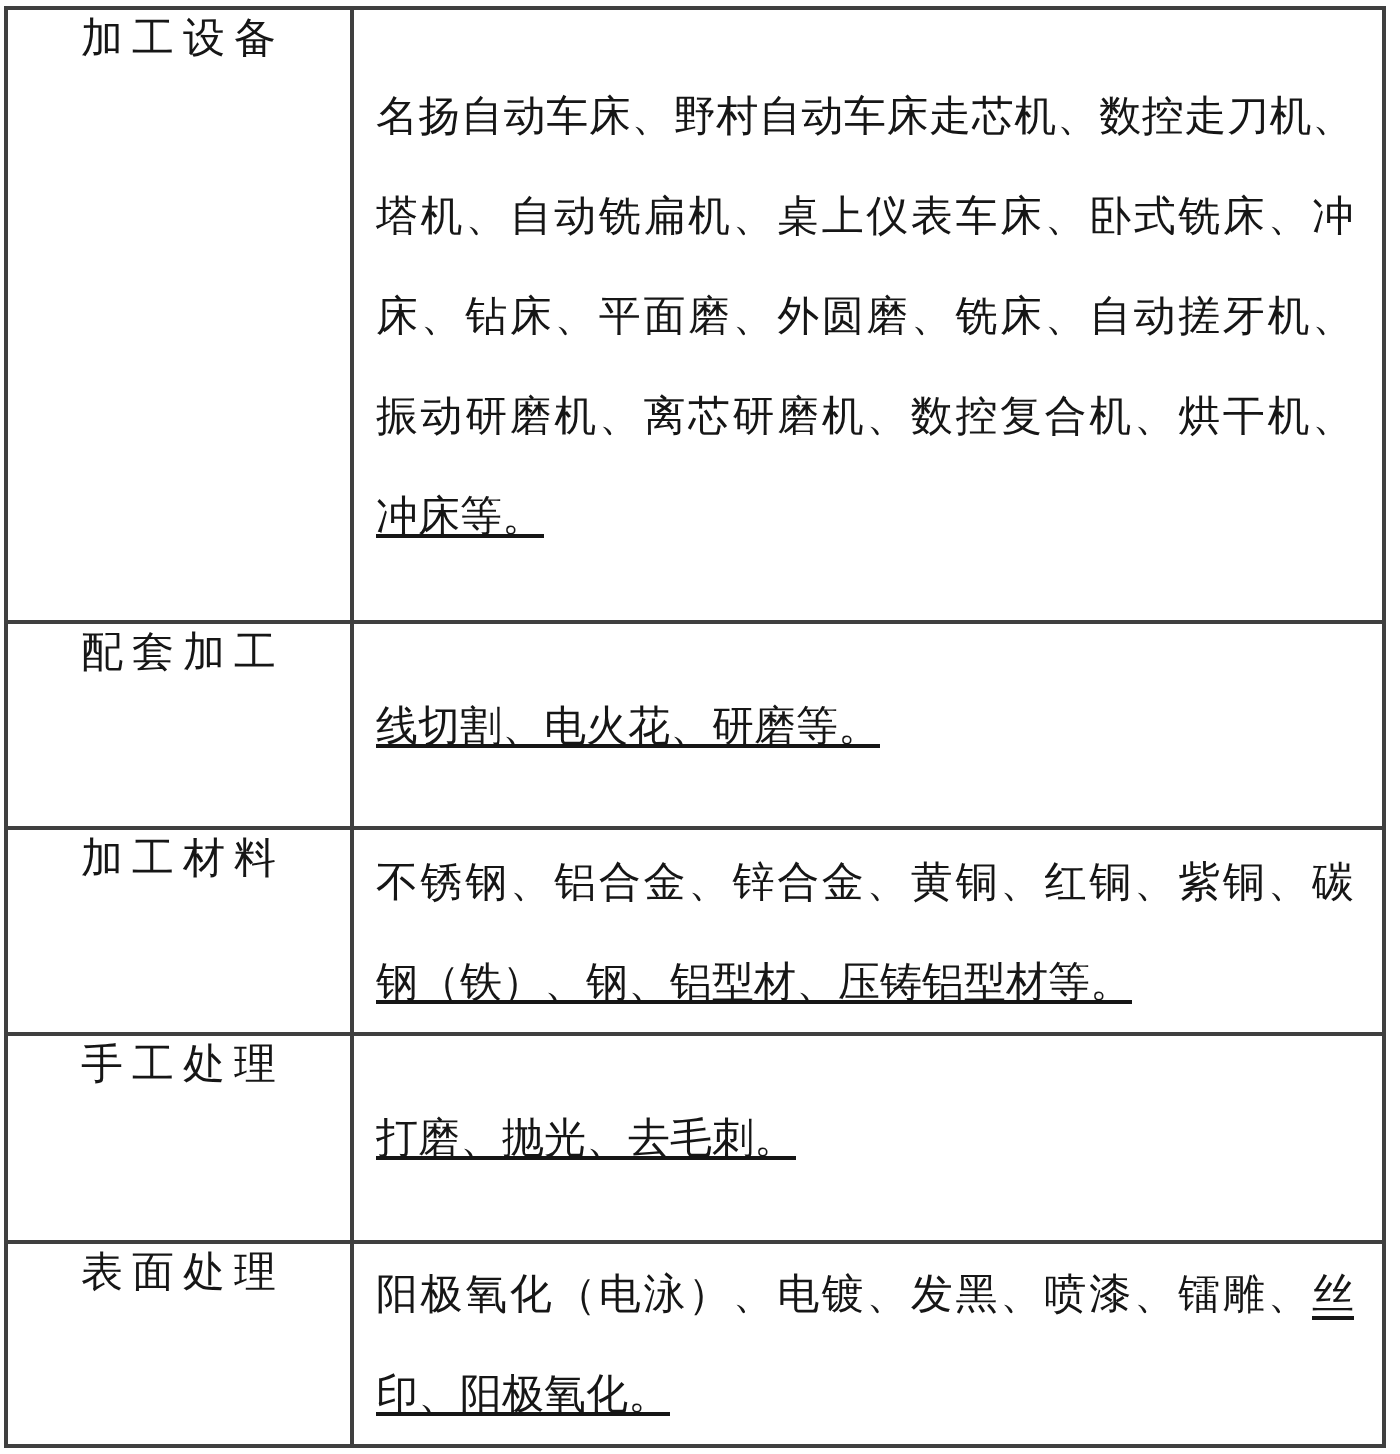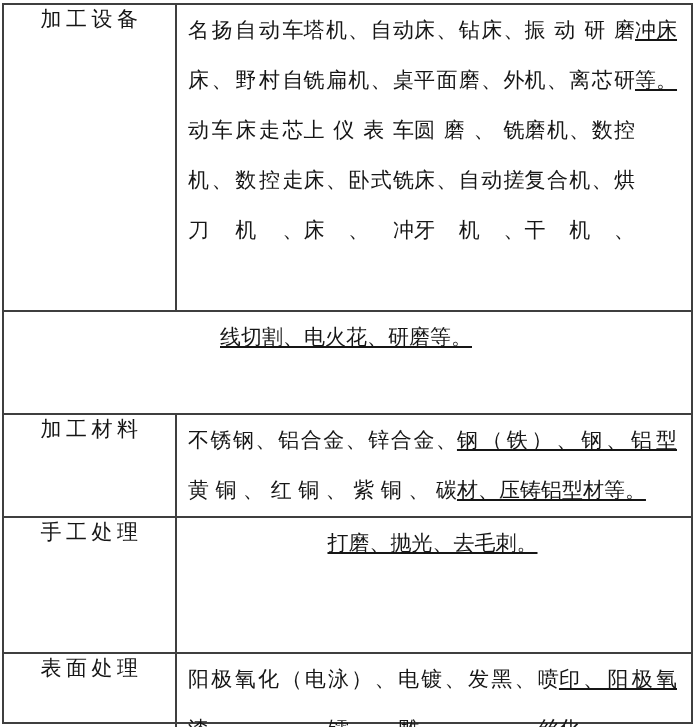--- a/index.html
+++ b/index.html
@@ -23,37 +23,37 @@
   }
   .row {
     display: flex;
     border-bottom: 2px solid #3f3f3f;
     box-sizing: border-box;
   }
   .row:last-child { border-bottom: none; }
   .row-1 { height: 307px; }
   .row-2 { height: 103px; }
   .row-3 { height: 103px; }
-  .row-4 { height: 136px; }
+  .row-4 { height: 104px; }
   .row-5 { height: 100px; }
   .label-cell {
     width: 173px;
     flex: 0 0 173px;
     border-right: 2px solid #3f3f3f;
     display: flex;
     align-items: flex-start;
     justify-content: center;
     letter-spacing: 4.5px;
     padding-left: 4px;
     box-sizing: border-box;
   }
   .content-cell {
     flex: 1 1 auto;
     display: flex;
-    flex-direction: row;
+    flex-direction: column;
     justify-content: center;
     padding: 0 14px 0 11px;
     box-sizing: border-box;
     line-height: 50px;
   }
   .content-cell .line {
     text-align: justify;
     text-align-last: justify;
   }
   .content-cell .line:last-child {
@@ -77,20 +77,23 @@
     <div class="content-cell">
         <div class="line">名扬自动车床、野村自动车床走芯机、数控走刀机、</div>
         <div class="line">塔机、自动铣扁机、桌上仪表车床、卧式铣床、冲</div>
         <div class="line">床、钻床、平面磨、外圆磨、铣床、自动搓牙机、</div>
         <div class="line">振动研磨机、离芯研磨机、数控复合机、烘干机、</div>
         <div class="line">冲床等。</div>
       </div>
   </div>
 
   <div class="row row-2">
+    <div class="label-cell">
+      <span>配套加工</span>
+    </div>
     <div class="content-cell">
         <div class="line">线切割、电火花、研磨等。</div>
       </div>
   </div>
 
   <div class="row row-3">
     <div class="label-cell">
       <span>加工材料</span>
     </div>
     <div class="content-cell">

